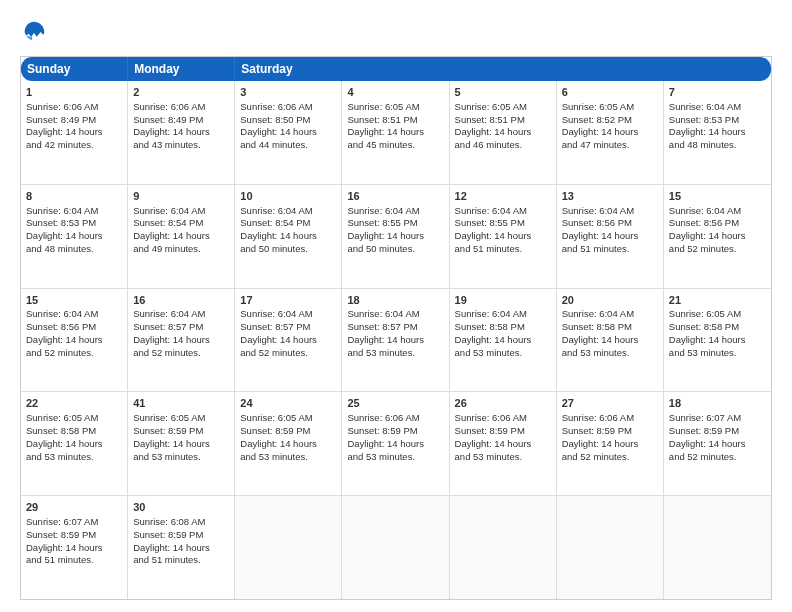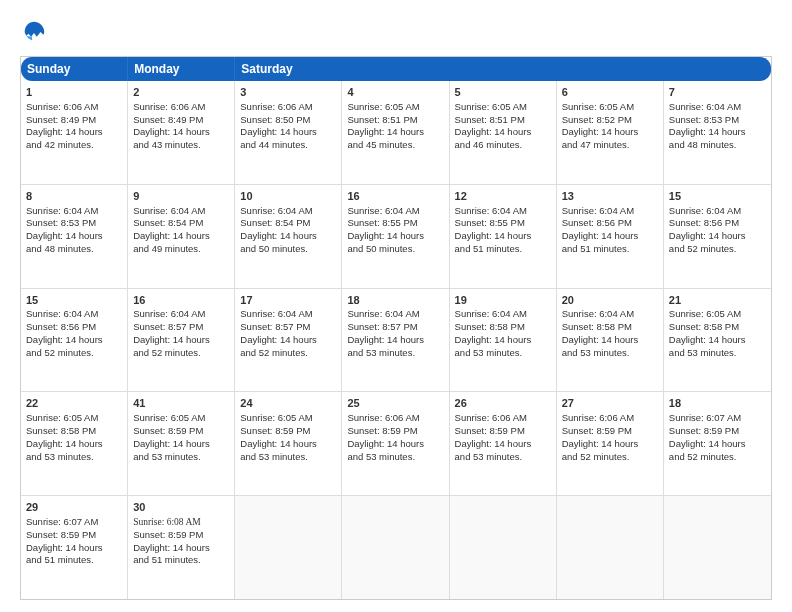--- a/index.html
+++ b/index.html
@@ -348,21 +348,21 @@
         <div class="cal-row">
           <div class="cal-cell">
             <span class="day-num">29</span>
             <span style="display: block;">Sunrise: 6:07 AM</span>
             <span style="display: block;">Sunset: 8:59 PM</span>
             <span style="display: block;">Daylight: 14 hours</span>
             <span style="display: block;">and 51 minutes.</span>
           </div>
           <div class="cal-cell">
             <span class="day-num">30</span>
-            <span style="display: block; font-family: Liberation Serif, serif;">Sunrise: 6:08 AM</span>
+            <span style="display: block;">Sunrise: 6:08 AM</span>
             <span style="display: block;">Sunset: 8:59 PM</span>
             <span style="display: block;">Daylight: 14 hours</span>
             <span style="display: block;">and 51 minutes.</span>
           </div>
           <div class="cal-cell empty"></div>
           <div class="cal-cell empty"></div>
           <div class="cal-cell empty"></div>
           <div class="cal-cell empty"></div>
           <div class="cal-cell empty"></div>
         </div>

